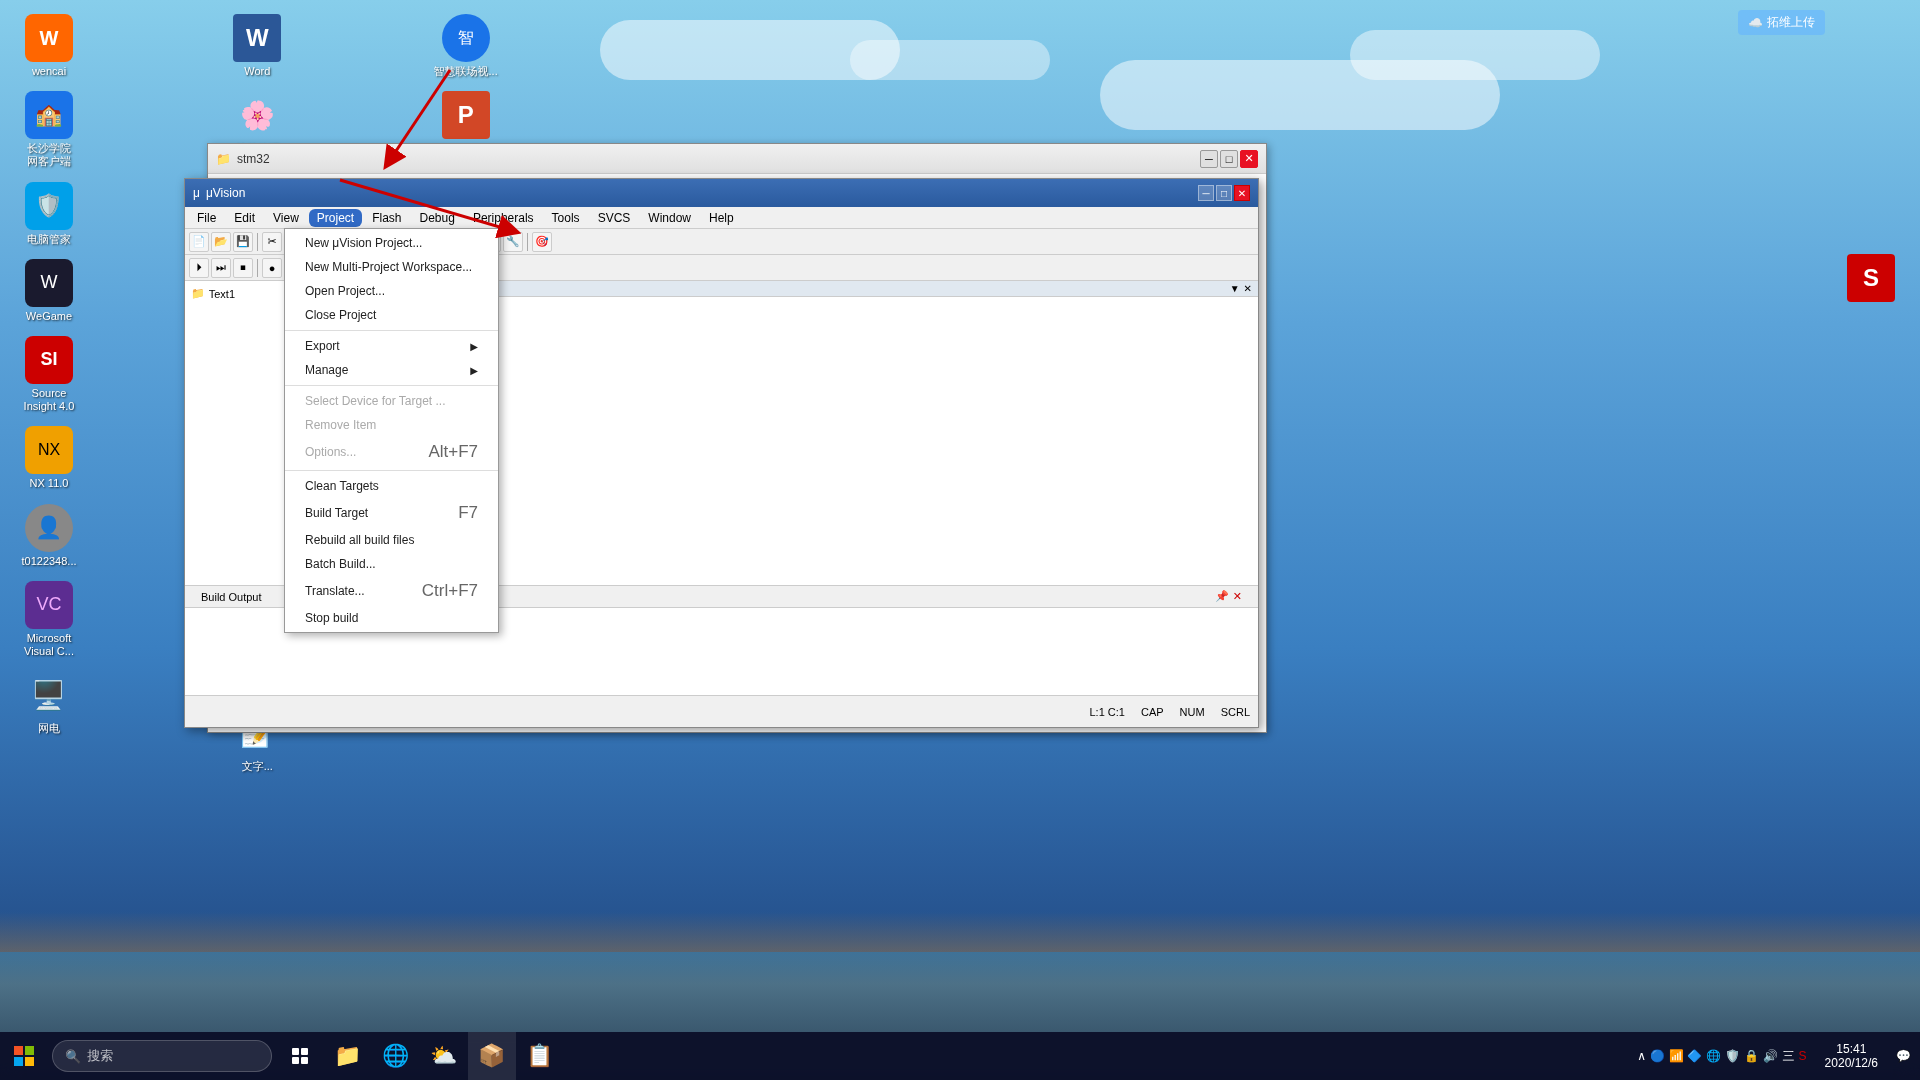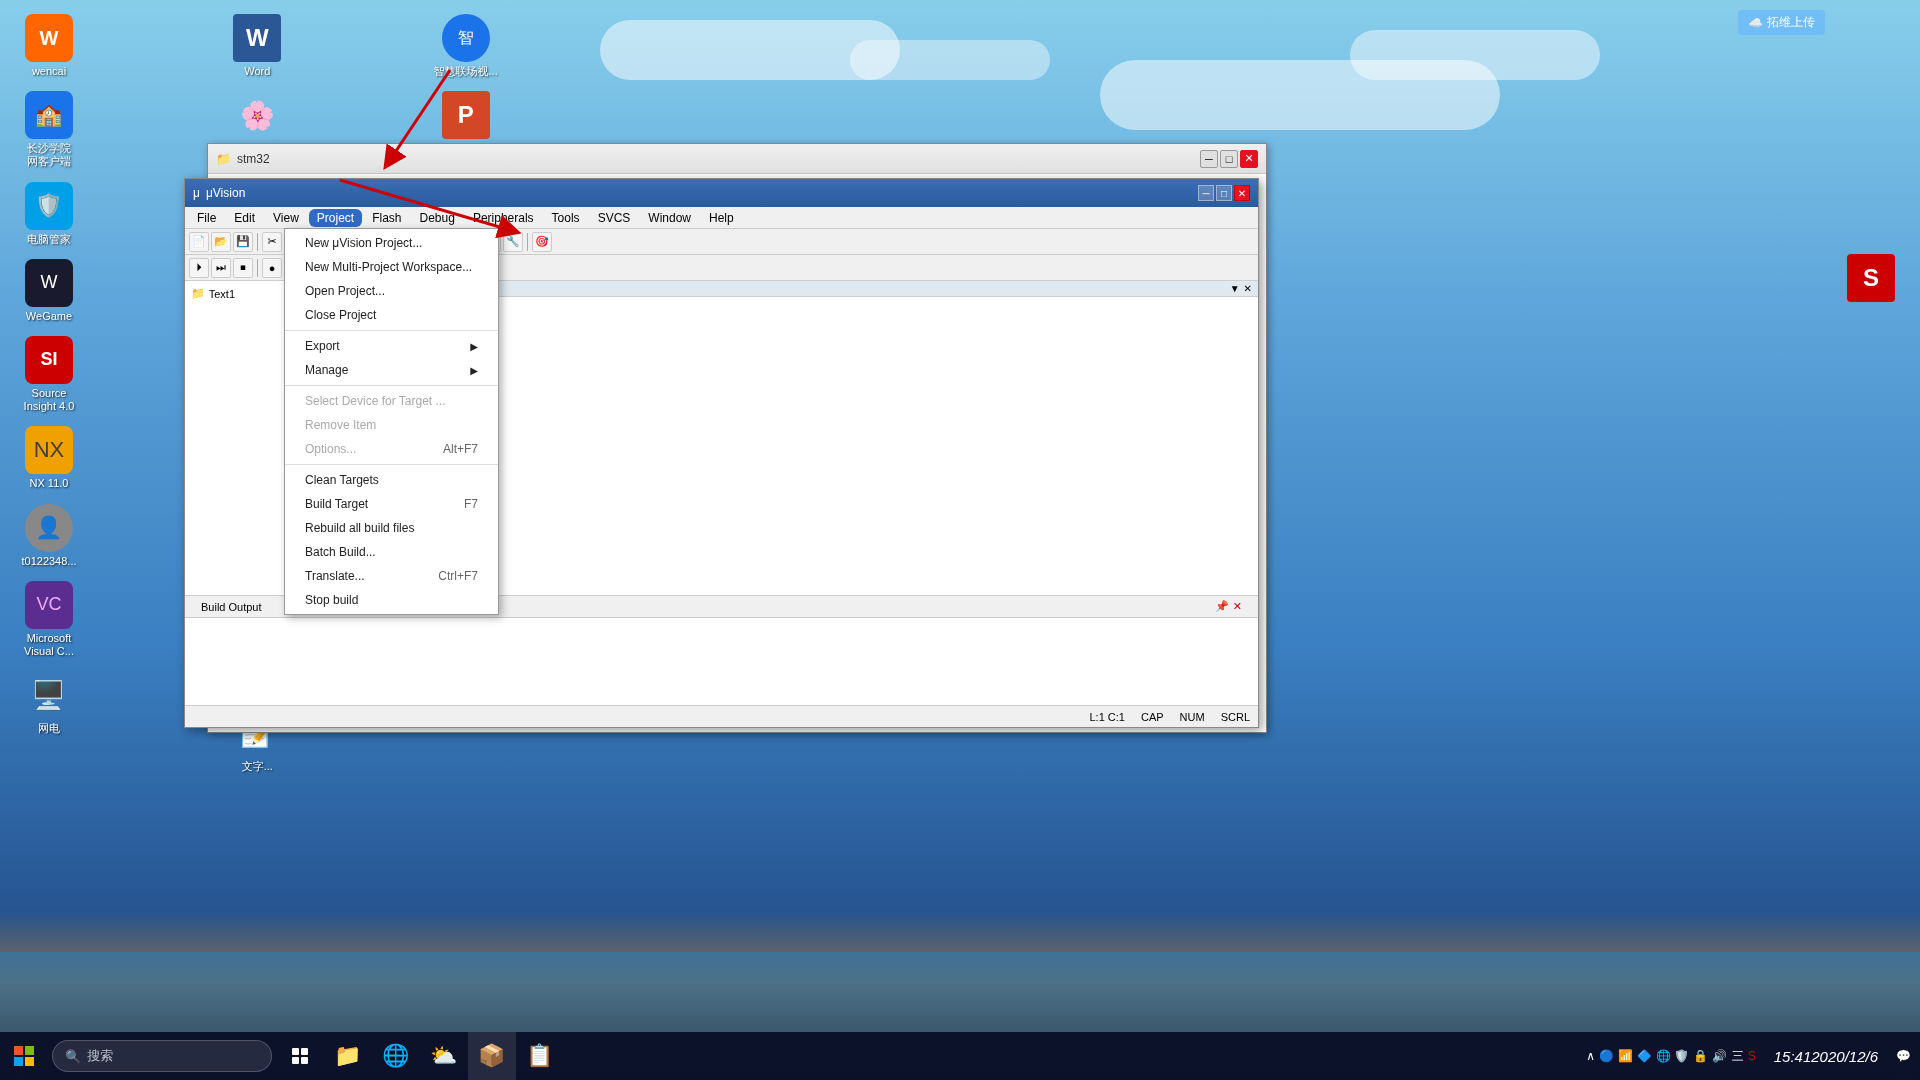--- a/index.html
+++ b/index.html
@@ -194,21 +194,21 @@
       background: #f0f0f0;
       height: 22px;
       border-bottom: 1px solid #ccc;
       display: flex; align-items: center;
       padding: 0 16px;
       font-size: 11px;
       justify-content: space-between;
     }
     .uv-status-bar {
       background: #f0f0f0;
-      height: 22px;
+      height: 32px;
       border-top: 1px solid #ccc;
       display: flex; align-items: center;
       justify-content: flex-end;
       padding: 0 8px;
       font-size: 11px;
       gap: 16px;
     }
 
     
     .project-menu {
@@ -230,21 +230,21 @@
       justify-content: space-between;
       color: #222;
     }
     .pm-item.disabled { color: #aaa; cursor: default; }
     .pm-separator {
       height: 1px;
       background: #ddd;
       margin: 3px 0;
     }
     .pm-arrow { font-size: 10px; }
-    .pm-shortcut { color: #666; font-size: 12px; margin-left: 26px; }
+    .pm-shortcut { color: #666; font-size: 17px; margin-left: 26px; }
 
     
     .taskbar {
       position: absolute;
       bottom: 0; left: 0; right: 0;
       height: 48px;
       background: rgba(10,10,30,0.85);
       backdrop-filter: blur(10px);
       display: flex;
       align-items: center;
@@ -276,27 +276,26 @@
       margin-left: auto;
       display: flex; align-items: center;
       height: 100%;
     }
     .taskbar-systray {
       display: flex; align-items: center; gap: 4px;
       padding: 0 8px;
       color: white; font-size: 12px;
     }
     .taskbar-clock {
-      display: flex; flex-direction: row;
+      display: flex; flex-direction: column;
       align-items: center; justify-content: center;
       padding: 0 10px;
-      color: white; font-size: 15px;
+      color: white; font-size: 12px;
       cursor: pointer;
       height: 100%;
-      font-style: italic;
     }
 
     
     .top-right-btn {
       position: absolute;
       top: 10px; right: 95px;
       background: rgba(100,180,255,0.6);
       color: white; padding: 4px 10px;
       border-radius: 4px; font-size: 12px;
       cursor: pointer; z-index: 5;
@@ -356,21 +355,21 @@
       <div class="icon-label">WeGame</div>
     </div>
     <div class="desktop-icon">
       <div class="icon-img" style="background:#cc0000; border-radius:8px;">
           <span style="color:white;font-size:18px;font-weight:bold;">SI</span>
         </div>
       <div class="icon-label">Source<br>Insight 4.0</div>
     </div>
     <div class="desktop-icon">
       <div class="icon-img" style="background:#f0a000; border-radius:8px;">
-          <span style="color:#404040;font-size:22px;">NX</span>
+          <span style="color:#000000;font-size:16px;">NX</span>
         </div>
       <div class="icon-label">NX 11.0</div>
     </div>
     <div class="desktop-icon">
       <div class="icon-img" style="background:#888; border-radius:50%;">
           <span style="color:white;font-size:22px;">👤</span>
         </div>
       <div class="icon-label">t0122348...</div>
     </div>
     <div class="desktop-icon">

